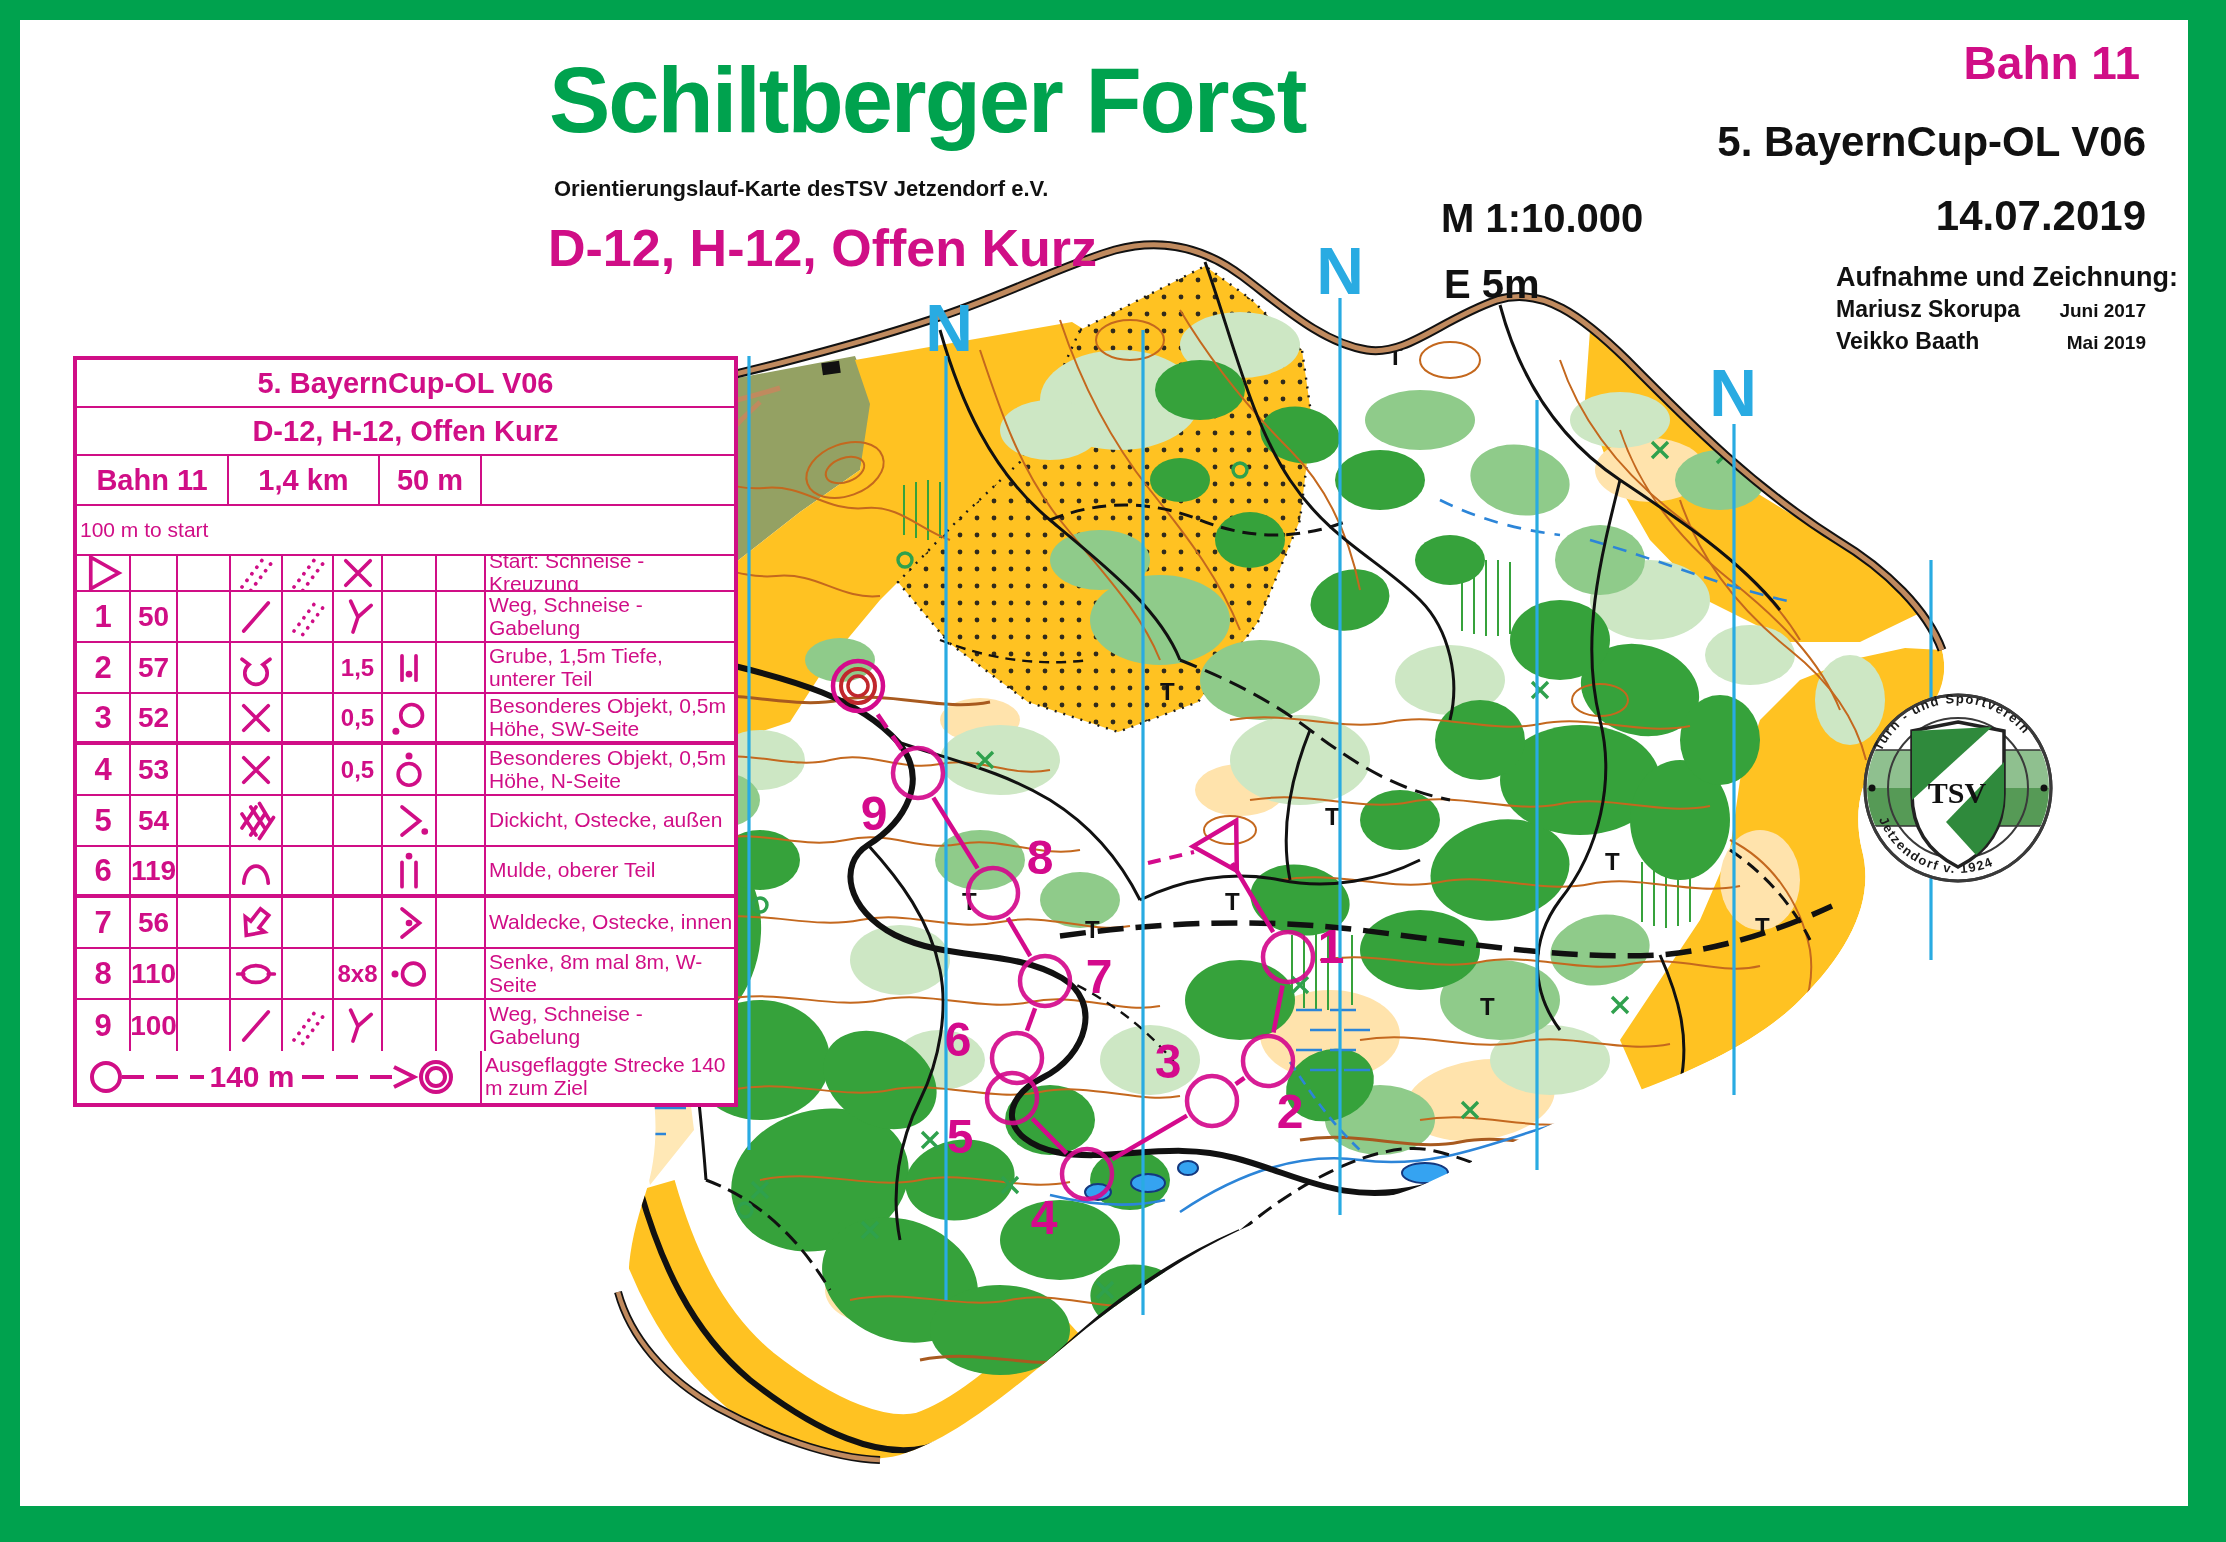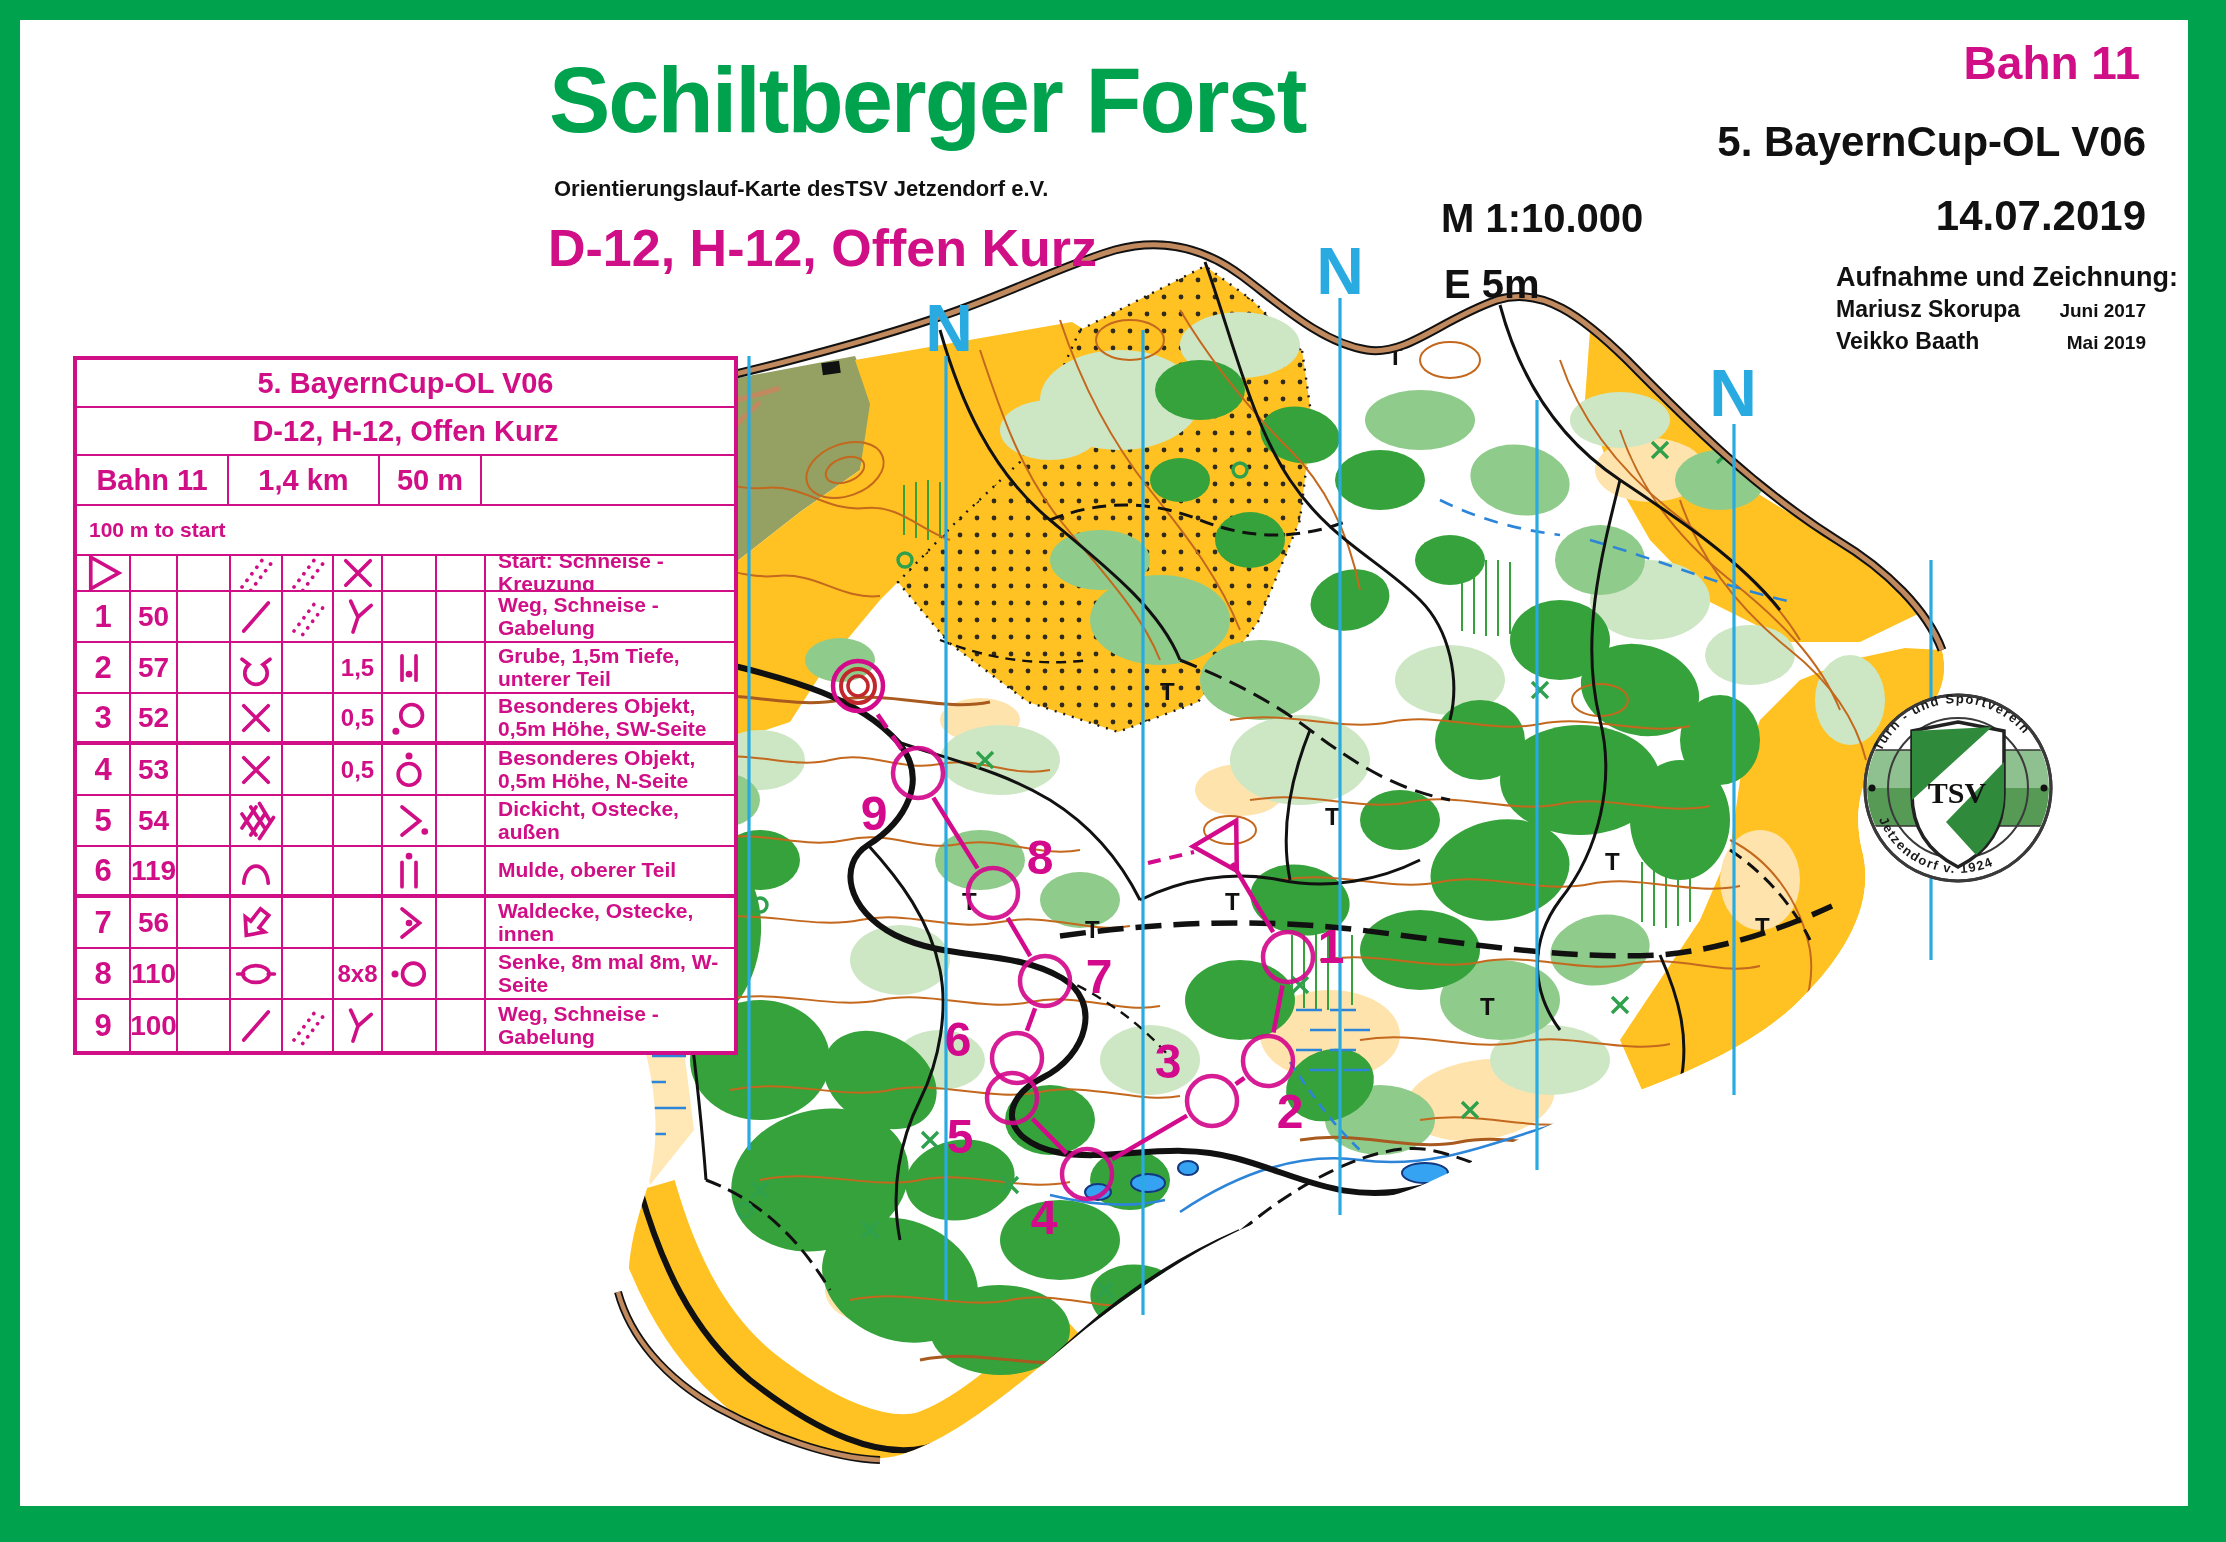--- a/index.html
+++ b/index.html
@@ -17,21 +17,21 @@
         box-sizing:border-box;background:#fff;z-index:20;color:#D00E86;}
   .crow{display:grid;box-sizing:border-box;border-bottom:2px solid #D00E86;}
   .crow.thickb{border-bottom:4px solid #D00E86;}
   .crow:last-child{border-bottom:none;}
   .ccell{box-sizing:border-box;border-right:2px solid #D00E86;display:flex;align-items:center;justify-content:center;
          overflow:hidden;}
   .ccell:last-child{border-right:none;}
   .ctitle{font-weight:bold;font-size:29px;}
   .cnum{font-weight:bold;font-size:31px;}
   .ccode{font-weight:bold;font-size:28px;}
-  .cdesc{font-weight:bold;font-size:21px;line-height:1.08;justify-content:flex-start;padding-left:12px;text-align:left;}
+  .cdesc{font-weight:normal;font-size:21px;line-height:1.08;justify-content:flex-start;padding-left:3px;text-align:left;}
   .cdim{font-weight:bold;font-size:24px;text-align:right;}
   .symbox{width:42px;height:42px;}
   .symbox svg{width:100%;height:100%;}
   .symbox svg *{stroke:#D00E86;fill:none;stroke-width:2.1;stroke-linecap:round;}
   .symbox svg .fdot{fill:#D00E86;stroke:none;}
   #mapsvg{position:absolute;left:0;top:0;z-index:5;}
   .northN{fill:#29ABE2;font-weight:bold;font-size:66px;font-family:"Liberation Sans",sans-serif;}
   .ctrlnum{fill:#D40A8C;font-weight:bold;font-size:48px;font-family:"Liberation Sans",sans-serif;}
   .logotxt{fill:#1a1a1a;font-weight:bold;font-size:13px;letter-spacing:1.5px;font-family:"Liberation Sans",sans-serif;}
 </style>
@@ -632,15 +632,31 @@
                 <g transform="rotate(12 12 12)">
                   <path d="M6,4 L12,12 M18,4 L12,12 L11,21"></path>
                 </g>
               </svg></span>
           </div>
           <div class="ccell "></div>
           <div class="ccell "></div>
           <div class="ccell cdesc">Weg, Schneise - Gabelung</div>
         </div>
       </div>
+    <div class="crow" style="grid-template-columns:405px 1fr;height:52px;border-bottom:none;">
+      <div class="ccell">
+        <svg width="390" height="44" viewBox="0 0 390 44">
+          <g stroke="#D00E86" stroke-width="4" fill="none">
+            <circle cx="22" cy="22" r="14"></circle>
+            <line x1="38" y1="22" x2="120" y2="22" stroke-dasharray="22 12"></line>
+            <line x1="218" y1="22" x2="318" y2="22" stroke-dasharray="22 12"></line>
+            <path d="M310,12 L330,22 L310,32"></path>
+            <circle cx="352" cy="22" r="15"></circle>
+              <circle cx="352" cy="22" r="9"></circle>
+          </g>
+          <text x="168" y="32" text-anchor="middle" font-size="30" font-weight="bold" fill="#D00E86" font-family="'Liberation Sans',sans-serif" id="finishRowLabel">140 m</text>
+        </svg>
+      </div>
+      <div class="ccell cdesc">Ausgeflaggte Strecke 140 m zum Ziel</div>
+    </div>
   </div>
 
 </div>
 
 </body></html>

